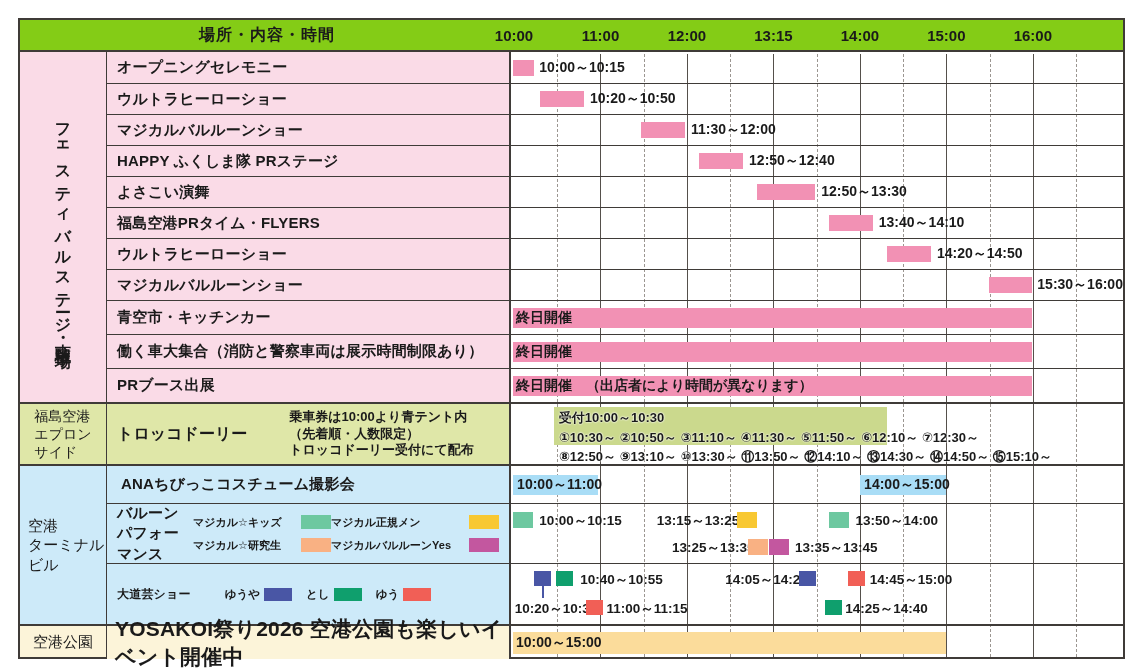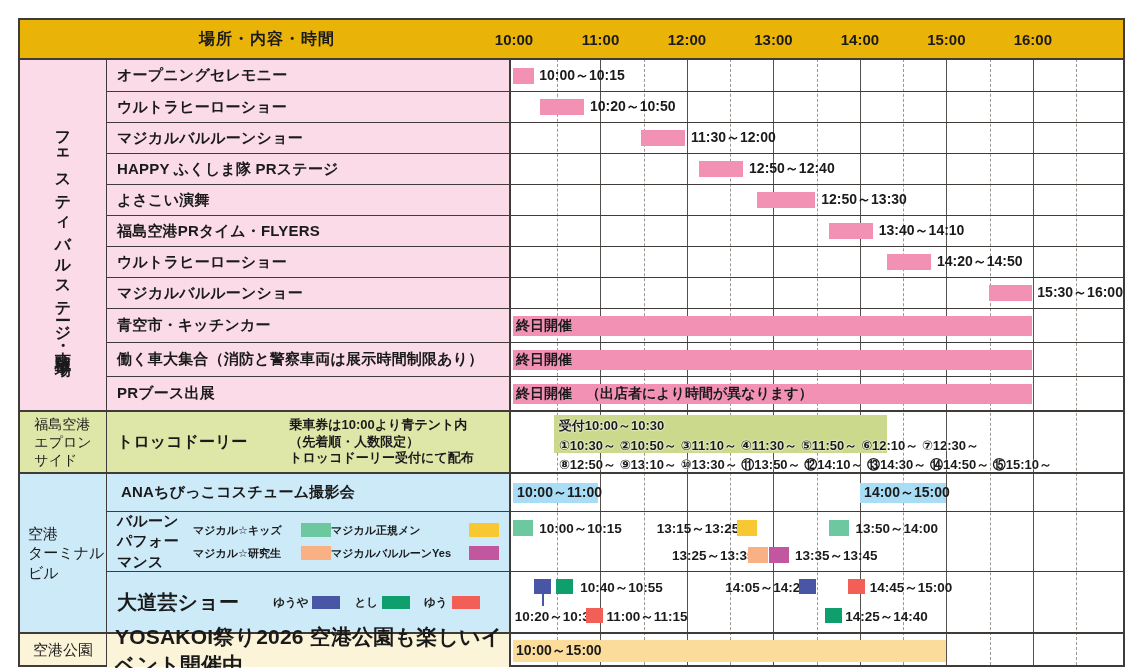--- a/index.html
+++ b/index.html
@@ -4,21 +4,21 @@
 <style>
   * { margin:0; padding:0; box-sizing:border-box; }
   html,body { width:1143px; height:668px; background:#fff; overflow:hidden;
     font-family:"Liberation Sans","DejaVu Sans",sans-serif; color:#1a1a1a; }
   .board { position:absolute; left:18px; top:18px; width:1107px; border:2.5px solid #3f3b38; background:#fff; }
   
   .grid-overlay { position:absolute; left:494px; right:0; top:34px; bottom:0; z-index:0; }
   .gl-hour { position:absolute; top:0; bottom:0; width:0; border-left:1.4px solid #55504b; }
   .gl-half { position:absolute; top:0; bottom:0; width:0; border-left:1px dashed #9b9691; }
   
-  .hdr { position:relative; height:40px; background:#eab308; border-bottom:2px solid #3f3b38; z-index:1; }
+  .hdr { position:relative; height:32px; background:#84cc16; border-bottom:2px solid #3f3b38; z-index:1; }
   .hdr-title { position:absolute; left:0; top:0; width:494px; height:100%; display:flex; align-items:center; justify-content:center;
     font-size:16px; font-weight:700; letter-spacing:1px; }
   .hdr-times { position:absolute; left:494px; right:0; top:0; bottom:0; }
   .hdr-times span { position:absolute; top:50%; transform:translate(-50%,-50%); font-size:15px; font-weight:600; white-space:nowrap; }
   .section { display:flex; position:relative; z-index:1; }
   .section + .section { border-top:2px solid #3f3b38; }
   .col-group { width:87px; flex:0 0 87px; border-right:1.6px solid #3f3b38; display:flex; align-items:center; justify-content:center; }
   .rows { flex:1; display:flex; flex-direction:column; }
   .row { display:flex; }
   .row + .row { border-top:1.5px solid #3f3b38; }
@@ -75,21 +75,21 @@
     <div class="gl-hour" style="left:85.2%"></div>
     <div class="gl-half" style="left:92.3%"></div>
   </div>
 
   <div class="hdr">
     <div class="hdr-title">場所・内容・時間</div>
     <div class="hdr-times">
       <span style="left:0%">10:00</span>
       <span style="left:14.2%">11:00</span>
       <span style="left:28.4%">12:00</span>
-      <span style="left:42.6%">13:00</span>
+      <span style="left:42.6%">13:15</span>
       <span style="left:56.8%">14:00</span>
       <span style="left:71%">15:00</span>
       <span style="left:85.2%">16:00</span>
     </div>
   </div>
 
   <div class="section">
     <div class="col-group tint-pink">
       <div class="vtext">フェスティバルステージ・南駐車場</div>
     </div>
@@ -275,21 +275,21 @@
           <span class="sq" style="left: 52%; top: 8px; background-color: rgb(109, 200, 160);"></span>
           <span class="minit" style="left:56.3%;top:8px">13:50～14:00</span>
           <span class="minit" style="left:26.3%;top:35px">13:25～13:35</span>
           <span class="sq" style="left: 38.7%; top: 35px; background-color: rgb(249, 177, 131);"></span>
           <span class="sq" style="left: 42.2%; top: 35px; background-color: rgb(195, 87, 159);"></span>
           <span class="minit" style="left:46.4%;top:35px">13:35～13:45</span>
         </div>
       </div>
       <div class="row" style="height:61px">
         <div class="cell-label tint-blue">
-          <span class="ev-name" style="font-size:20px">大道芸ショー</span>
+          <span class="ev-name" style="font-size:12px">大道芸ショー</span>
           <div class="legend-inline">
             <span class="legend-item">
               <span class="lname">ゆうや</span>
               <span class="lswatch" style="width: 28px; height: 13px; flex-basis: 28px; background-color: rgb(73, 86, 165);"></span>
             </span>
             <span class="legend-item">
               <span class="lname">とし</span>
               <span class="lswatch" style="width: 28px; height: 13px; flex-basis: 28px; background-color: rgb(15, 159, 109);"></span>
             </span>
             <span class="legend-item">

